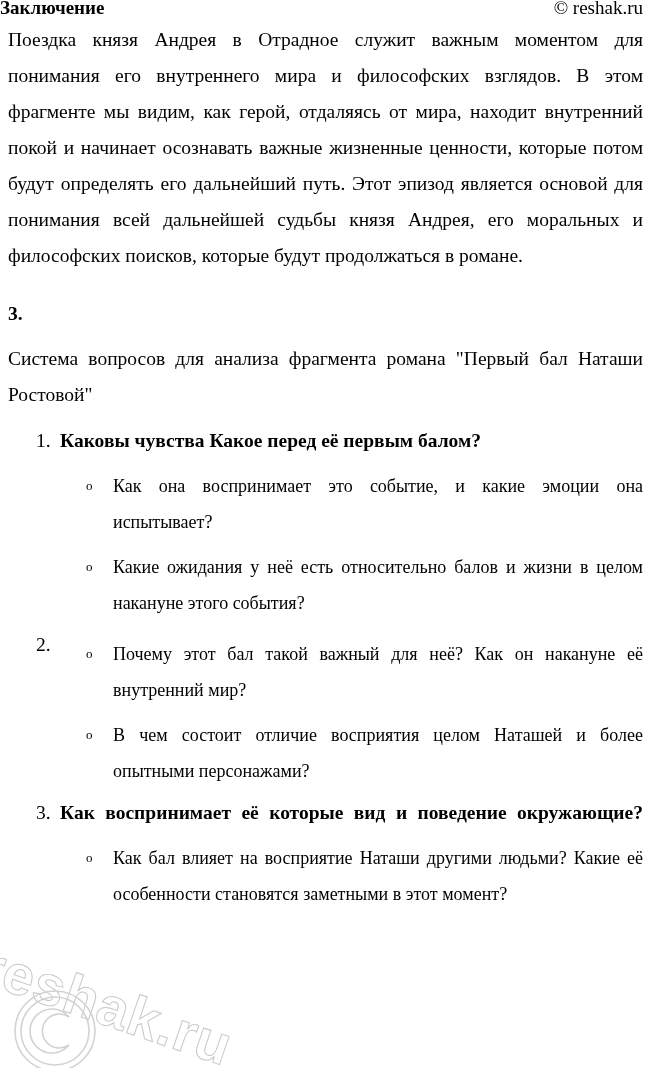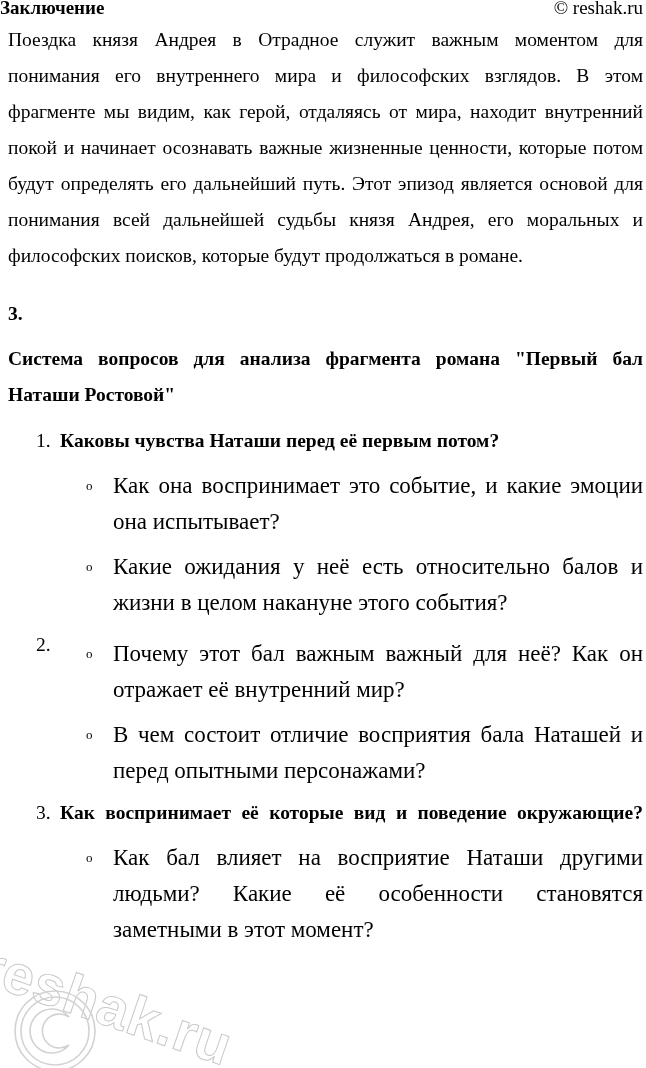--- a/index.html
+++ b/index.html
@@ -103,21 +103,21 @@
     padding-top: 22px;
     font-size: 19.5px;
     font-weight: 700;
     line-height: 36px;
   }
 
   h2.sec-title {
     margin: 0;
     padding-top: 9px;
     font-size: 19.5px;
-    font-weight: 700;
+    font-weight: 400;
     line-height: 36px;
     text-align: justify;
     text-justify: inter-word;
   }
   h2.sec-title > span { display: inline; }
 
   
   ol.q-list {
     list-style: none;
     margin: 0;
@@ -166,21 +166,21 @@
   .sub-marker {
     position: absolute;
     left: 26px;
     top: 0;
     font-size: 13px;
     line-height: 36px;
     font-family: "Liberation Serif", serif;
   }
   .sub-text {
     display: block;
-    font-size: 23px;
+    font-size: 18px;
     line-height: 36px;
     text-align: justify;
     text-justify: inter-word;
   }
 </style>
 </head>
 <body>
 
 <div class="page">
 
@@ -203,43 +203,43 @@
     <p class="body-par gap-before-par">Поездка князя Андрея в Отрадное служит важным моментом для понимания его внутреннего мира и философских взглядов. В этом фрагменте мы видим, как герой, отдаляясь от мира, находит внутренний покой и начинает осознавать важные жизненные ценности, которые потом будут определять его дальнейший путь. Этот эпизод является основой для понимания всей дальнейшей судьбы князя Андрея, его моральных и философских поисков, которые будут продолжаться в романе.</p>
 
     <p class="sec-num">3.</p>
 
     <h2 class="sec-title"><span>Система вопросов для анализа фрагмента романа "Первый бал Наташи Ростовой"</span></h2>
 
     <ol class="q-list">
 
       <li>
         <span class="q-marker">1.</span>
-        <span class="q-text">Каковы чувства Наташи перед её первым потом?</span>
+        <span class="q-text">Каковы чувства Какое перед её первым балом?</span>
         <ul class="sub-list">
           <li>
             <span class="sub-marker">o</span>
             <span class="sub-text">Как она воспринимает это событие, и какие эмоции она испытывает?</span>
           </li>
           <li>
             <span class="sub-marker">o</span>
             <span class="sub-text">Какие ожидания у неё есть относительно балов и жизни в целом накануне этого события?</span>
           </li>
         </ul>
       </li>
 
       <li>
         <span class="q-marker">2.</span>
         <ul class="sub-list">
           <li>
             <span class="sub-marker">o</span>
-            <span class="sub-text">Почему этот бал важным важный для неё? Как он отражает её внутренний мир?</span>
-          </li>
-          <li>
-            <span class="sub-marker">o</span>
-            <span class="sub-text">В чем состоит отличие восприятия бала Наташей и перед опытными персонажами?</span>
+            <span class="sub-text">Почему этот бал такой важный для неё? Как он накануне её внутренний мир?</span>
+          </li>
+          <li>
+            <span class="sub-marker">o</span>
+            <span class="sub-text">В чем состоит отличие восприятия целом Наташей и более опытными персонажами?</span>
           </li>
         </ul>
       </li>
 
       <li>
         <span class="q-marker">3.</span>
         <span class="q-text stretch">Как воспринимает её которые вид и поведение окружающие?</span>
         <ul class="sub-list">
           <li>
             <span class="sub-marker">o</span>

